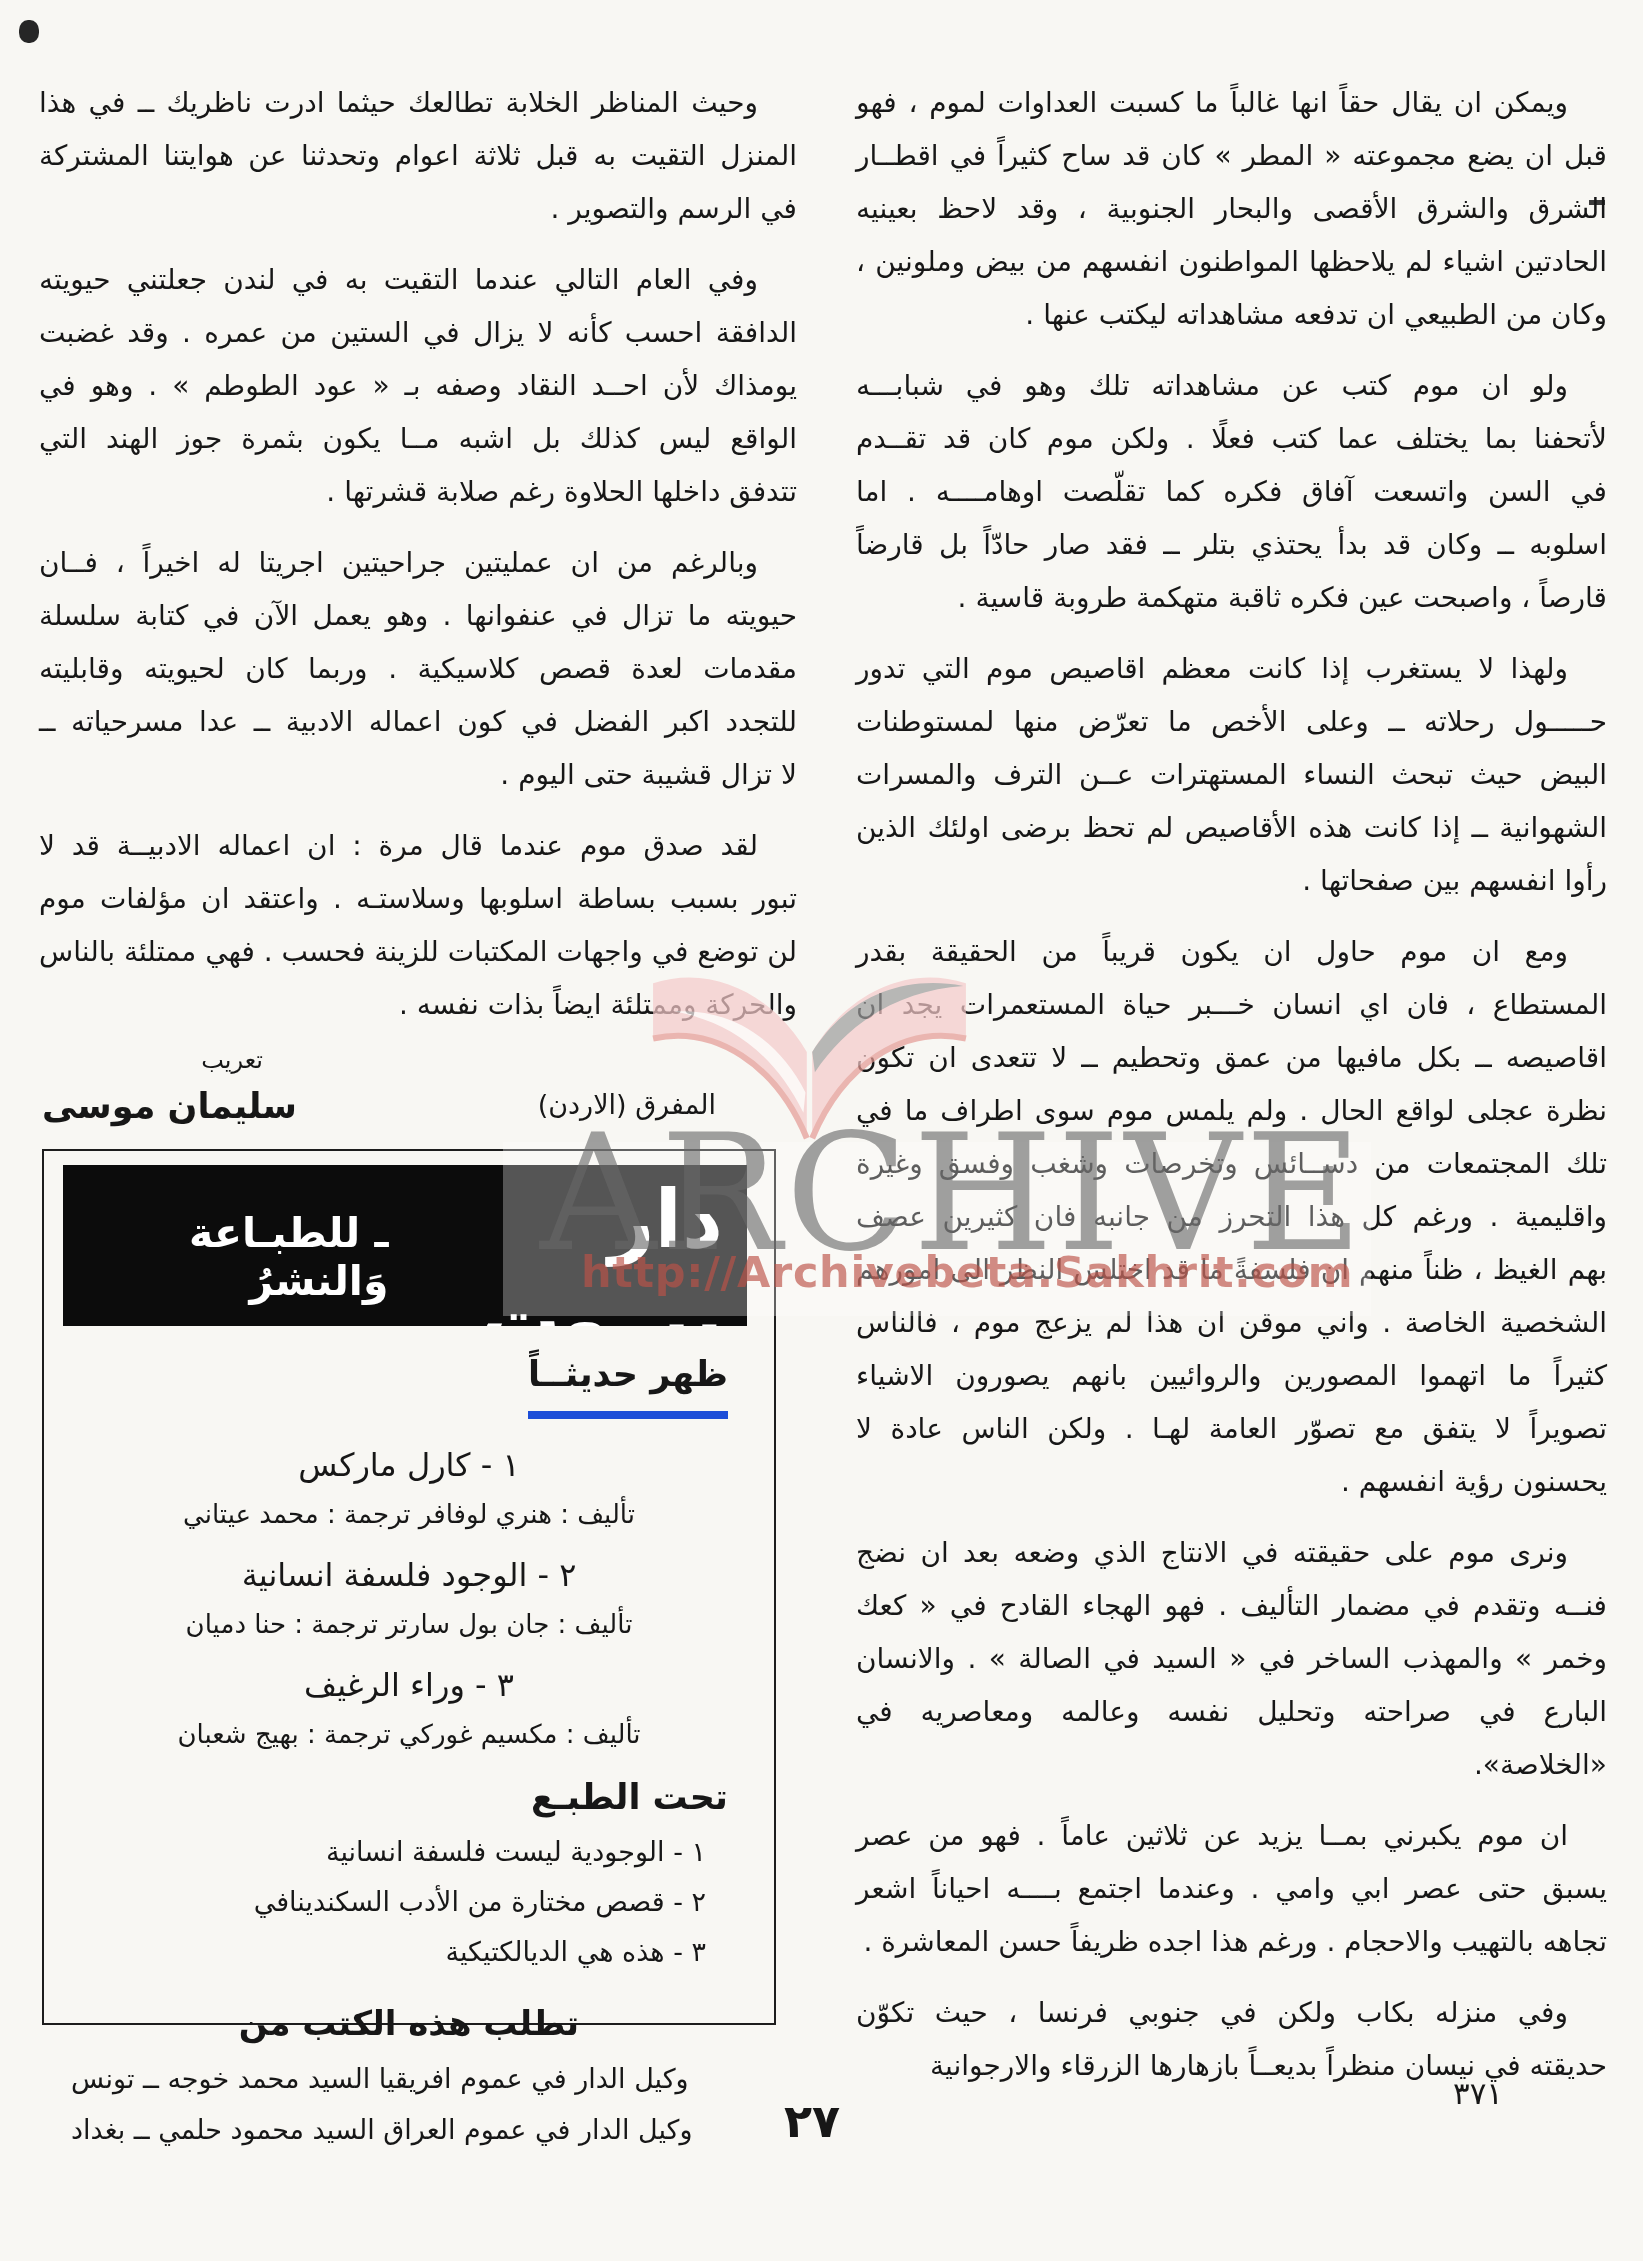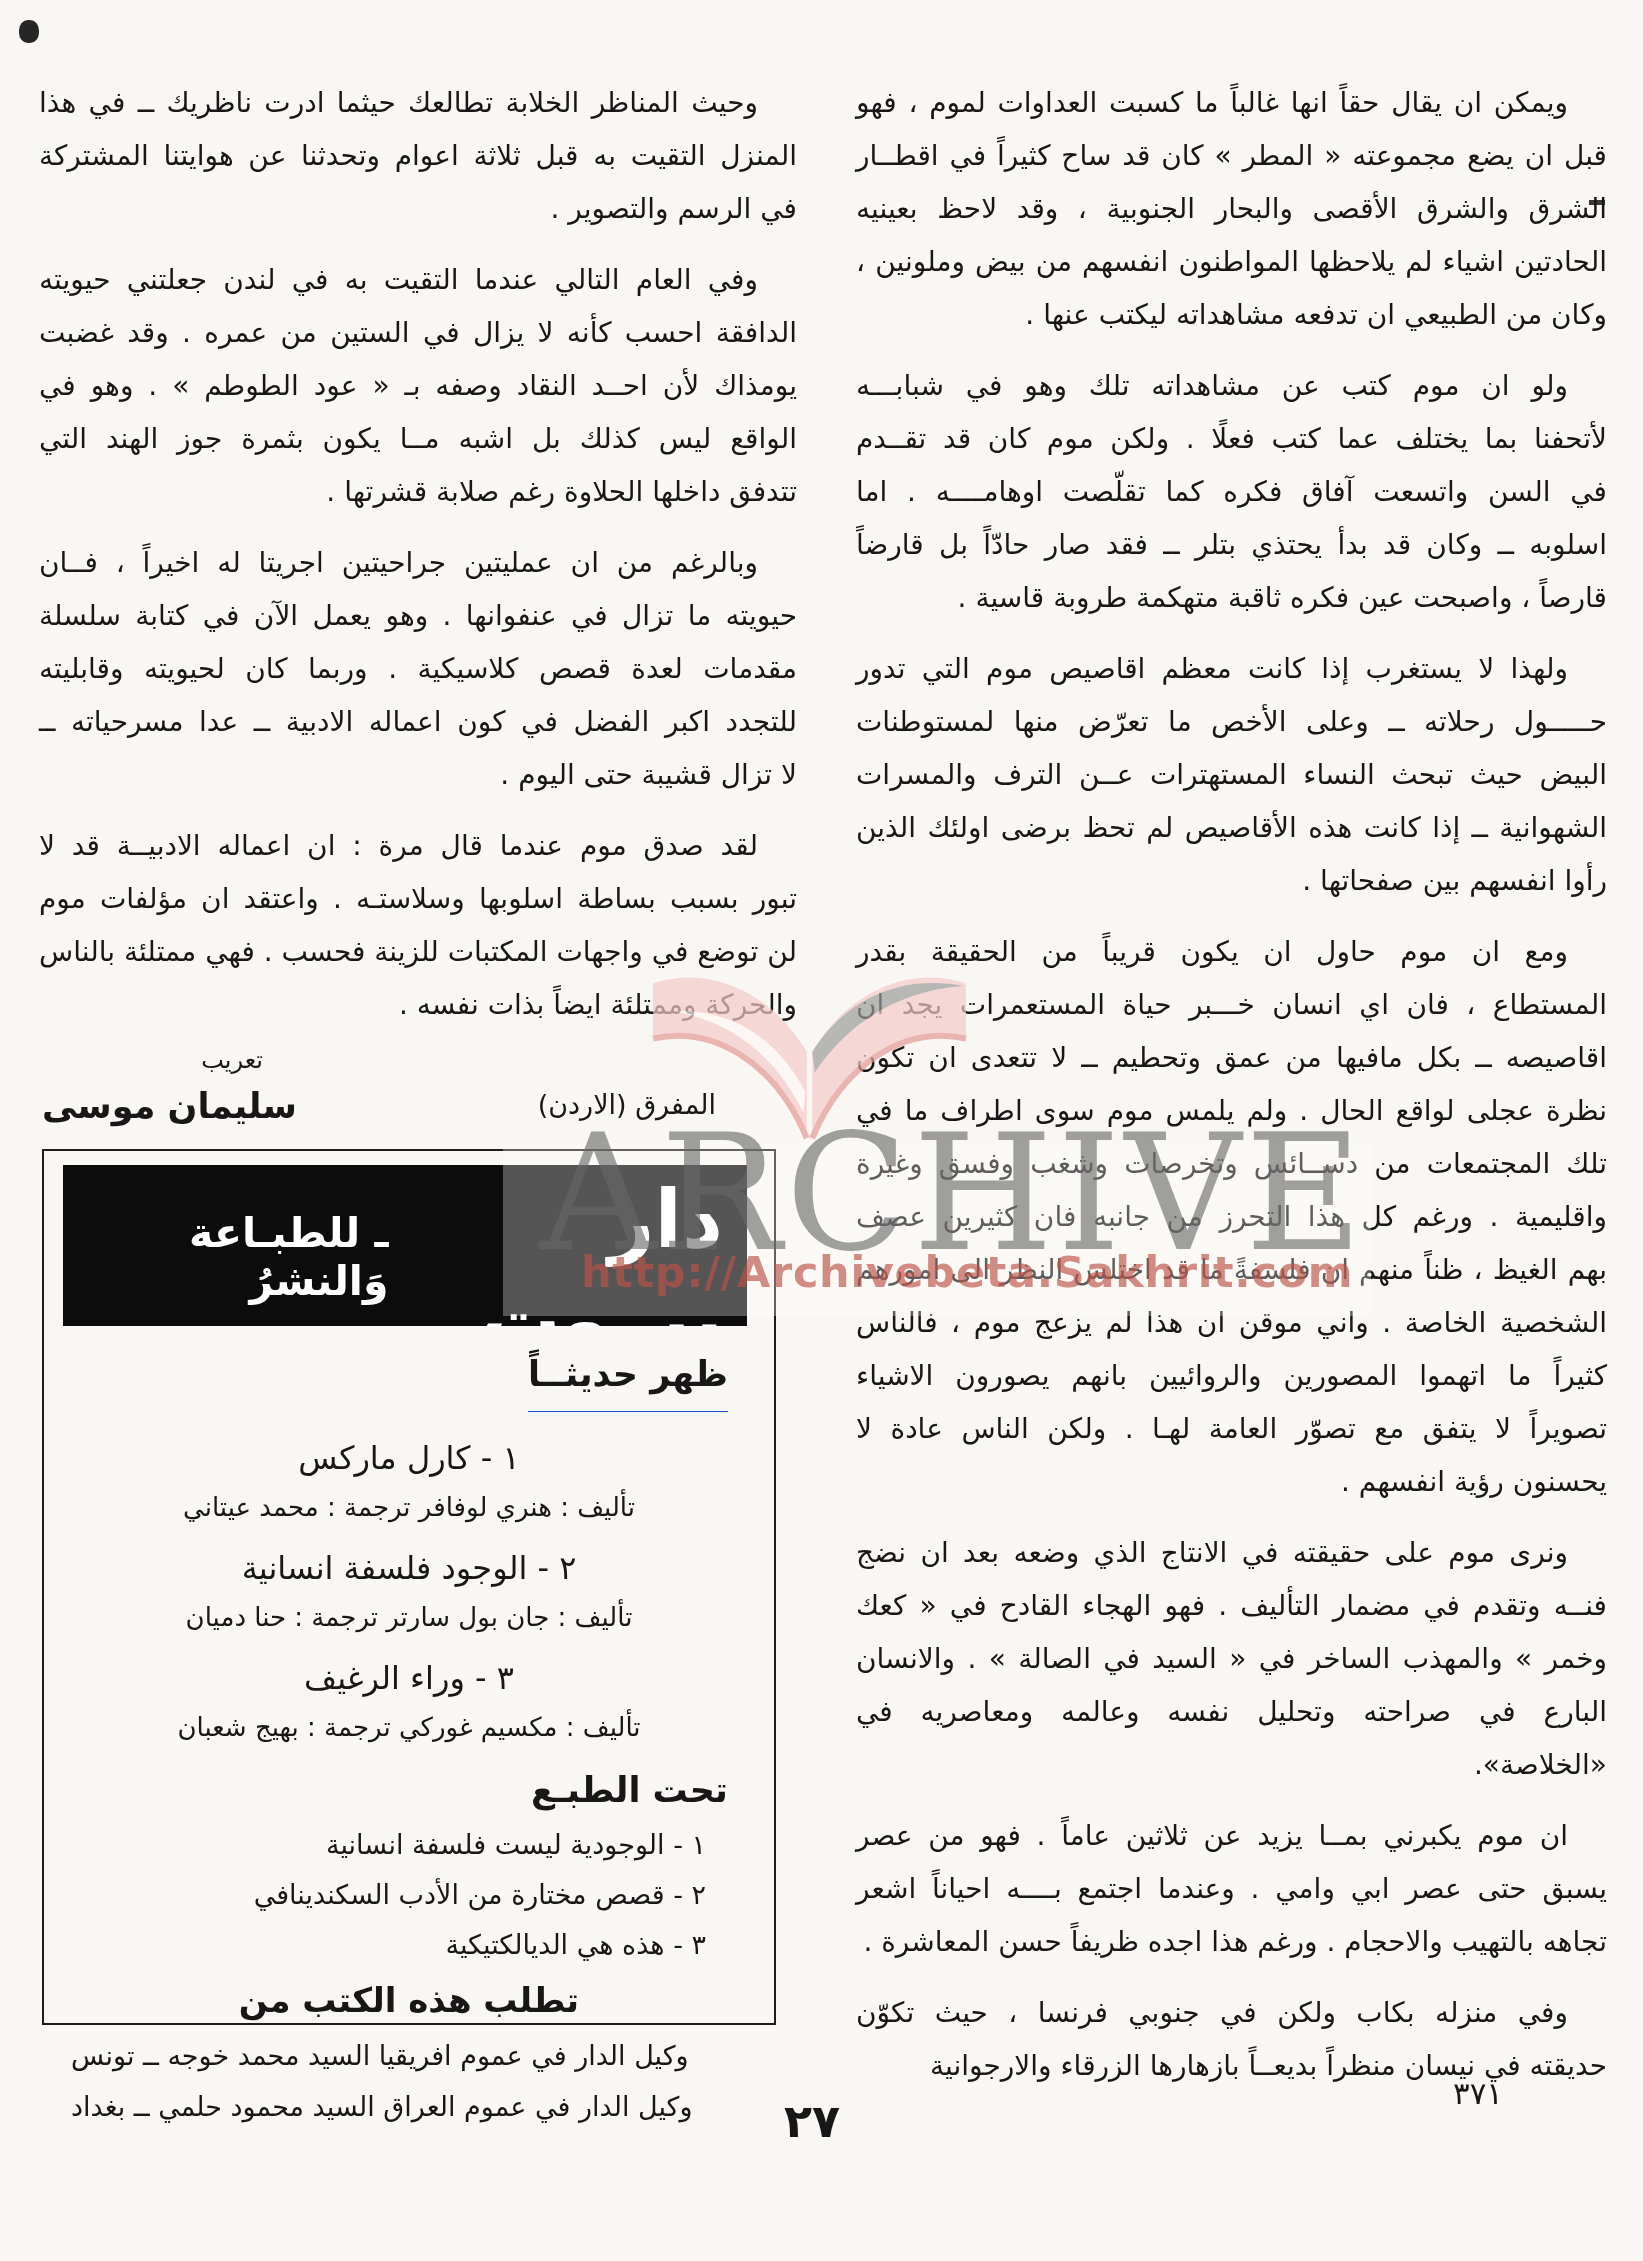--- a/index.html
+++ b/index.html
@@ -29,22 +29,22 @@
     border:2.7px solid #1d1d1d;box-sizing:border-box;padding:13.5px 27px 0 27px;
   }
   .ad-box{
     position:relative;margin:0 auto;width:684px;height:161px;
     background:#0c0c0c;color:#ffffff;box-sizing:border-box;overflow:hidden;
   }
   .ad-box-row1{display:flex;align-items:baseline;justify-content:space-between;padding:4px 24px 0 19px;}
   .pub-name{font-size:80px;font-weight:bold;line-height:101px;letter-spacing:1.4px;}
   .pub-tag{font-size:41px;font-weight:bold;}
   .ad-h{font-size:35px;font-weight:bold;text-align:right;margin:28px 19px 0 0;}
-  .ad-h .u{display:inline-block;border-bottom:1px solid #1d4ed8;padding-bottom:17.6px;}
-  .ad-h2{font-size:34px;font-weight:bold;text-align:center;margin-top:20px;}
+  .ad-h .u{display:inline-block;border-bottom:8px solid #1d4ed8;padding-bottom:17.6px;}
+  .ad-h2{font-size:34px;font-weight:bold;text-align:center;margin-top:36px;}
   .book-t{font-size:32px;font-weight:normal;text-align:center;margin-top:27px;}
   .book-c{font-size:26px;text-align:center;margin-top:15px;}
   .ip-line{font-size:27px;text-align:right;margin:19px 41px 0 0;}
   .ag-line{font-size:27px;text-align:left;margin-top:20px;}
   
   .wm-lighten{
     position:absolute;left:503px;top:1142px;width:868px;height:174px;
     background:rgba(255,255,255,0.30);pointer-events:none;
   }
   .wm-logo{position:absolute;left:634px;top:936px;width:351px;height:209px;opacity:0.70;pointer-events:none;}

